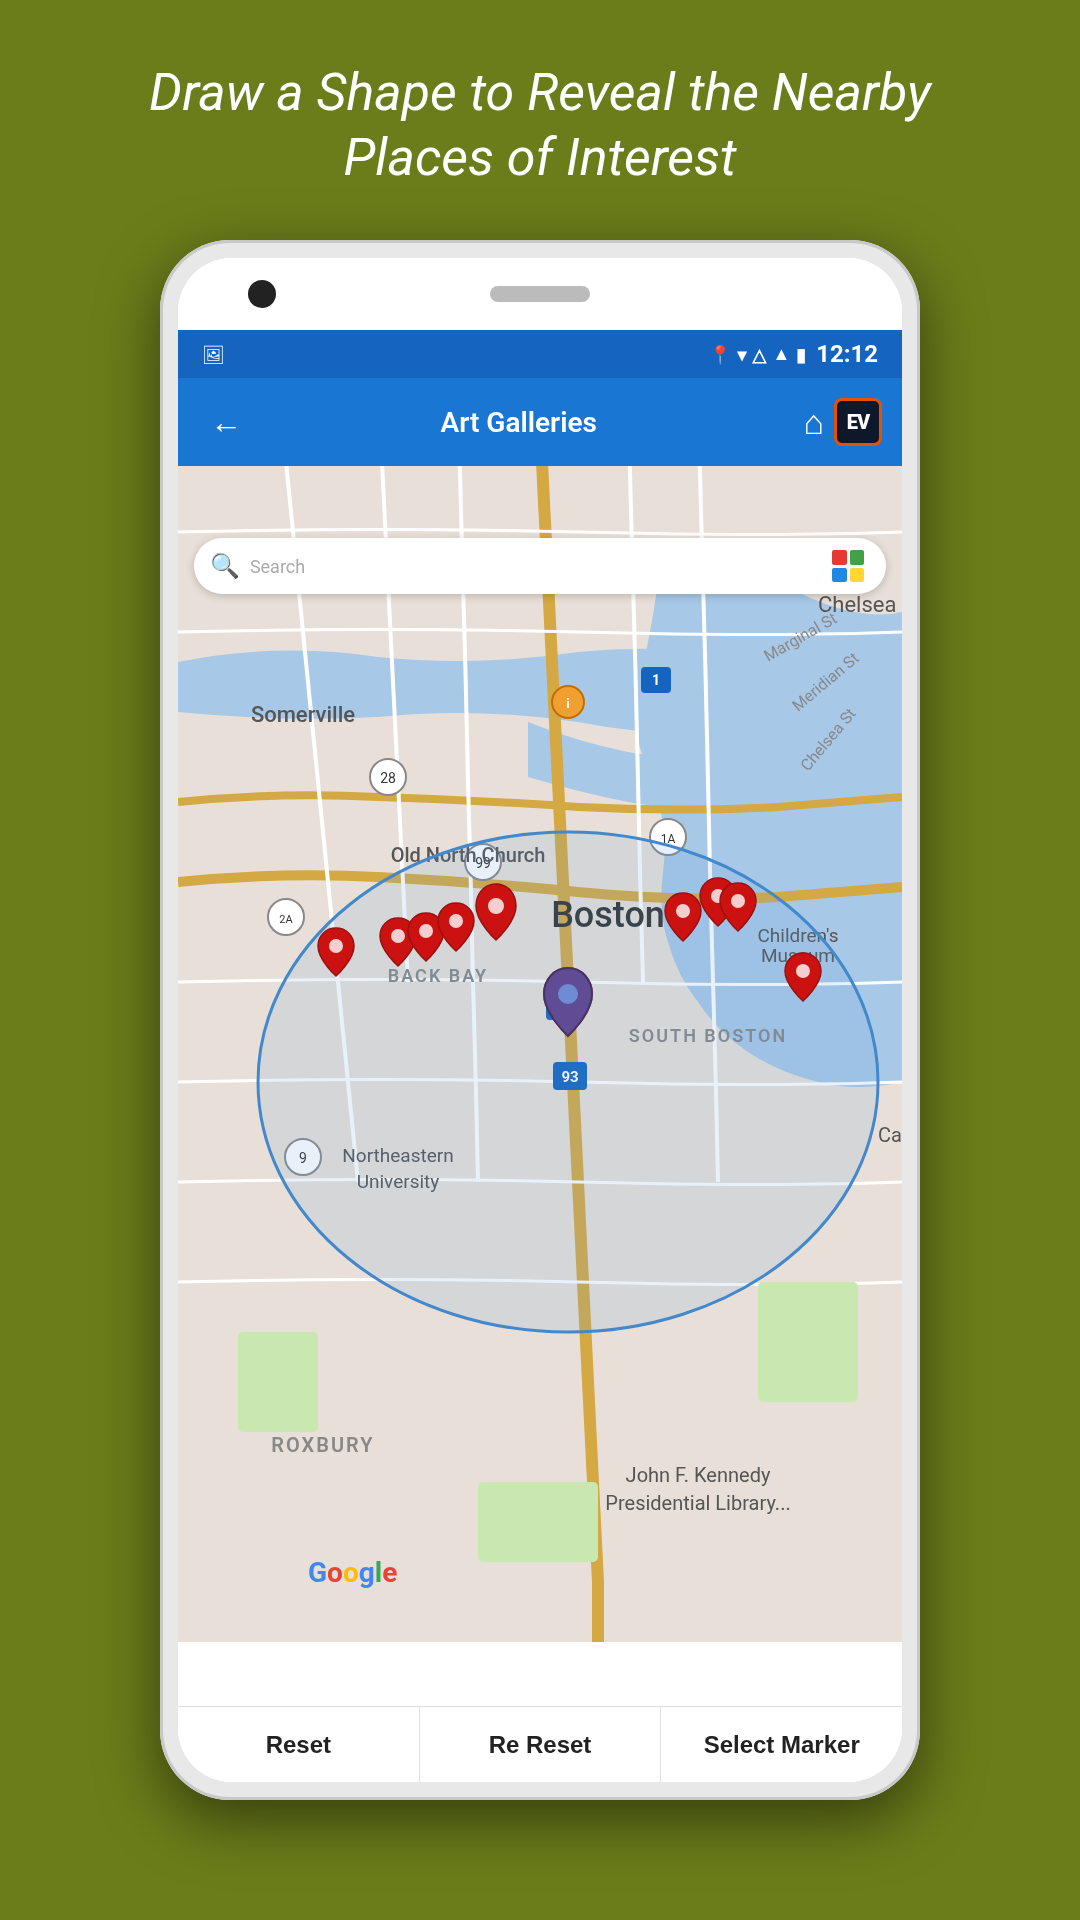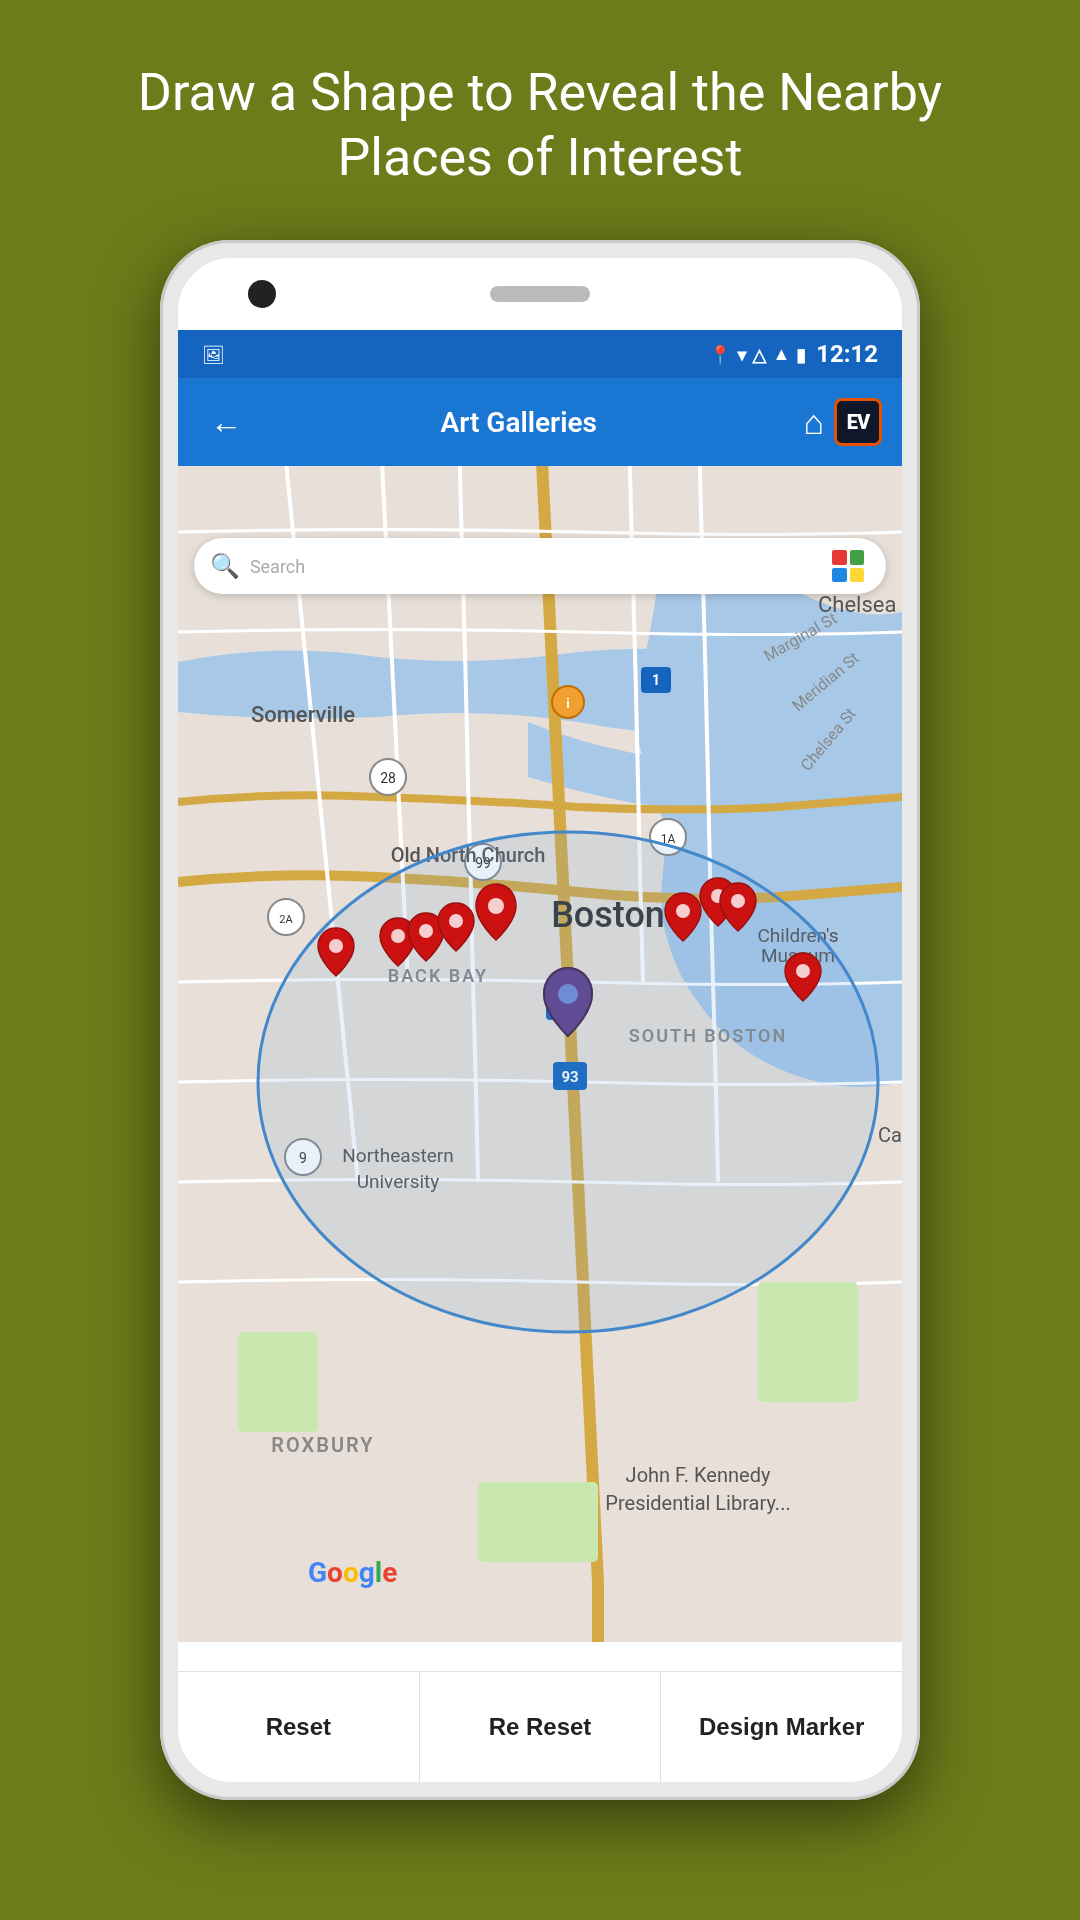--- a/index.html
+++ b/index.html
@@ -13,20 +13,21 @@
       position: relative;
     }
 
     .headline {
       text-align: center;
       color: white;
       font-size: 52px;
       font-weight: 400;
       line-height: 1.25;
       padding: 60px 80px 40px;
+      font-style: italic;
     }
 
     .phone-wrapper {
       display: flex;
       justify-content: center;
       align-items: flex-start;
       padding-top: 10px;
     }
 
     .phone-outer {
@@ -252,21 +253,21 @@
       width: 100%;
       height: 100%;
     }
 
     
     .bottom-bar {
       position: absolute;
       bottom: 0;
       left: 0;
       right: 0;
-      height: 111px;
+      height: 76px;
       background: white;
       border-top: 1px solid #e0e0e0;
       display: flex;
       align-items: center;
       z-index: 10;
     }
 
     .bottom-btn {
       flex: 1;
       height: 100%;
@@ -471,18 +472,18 @@
             <div class="grid-dot green"></div>
             <div class="grid-dot blue"></div>
             <div class="grid-dot yellow"></div>
           </div>
         </div>
       </div>
 
       <div class="bottom-bar">
         <button class="bottom-btn">Reset</button>
         <button class="bottom-btn">Re Reset</button>
-        <button class="bottom-btn">Design Marker</button>
+        <button class="bottom-btn">Select Marker</button>
       </div>
 
     </div>
   </div>
 </div>
 
 </body></html>

